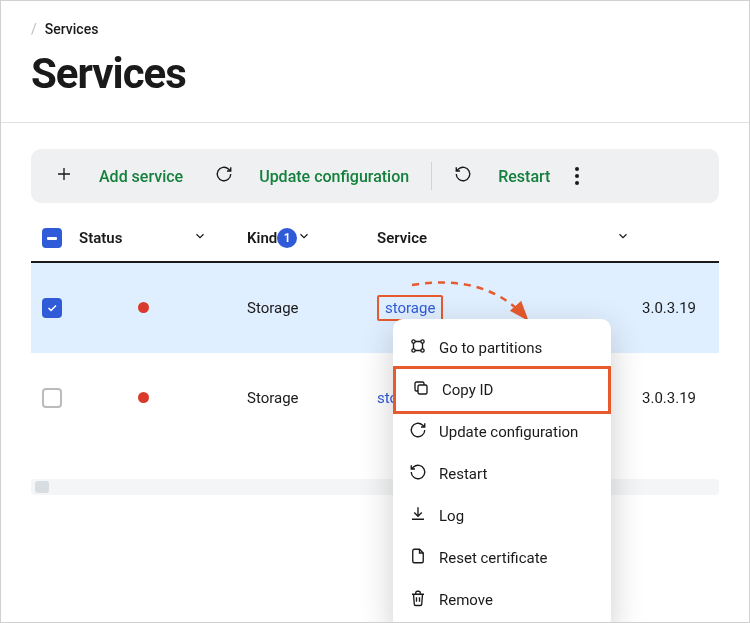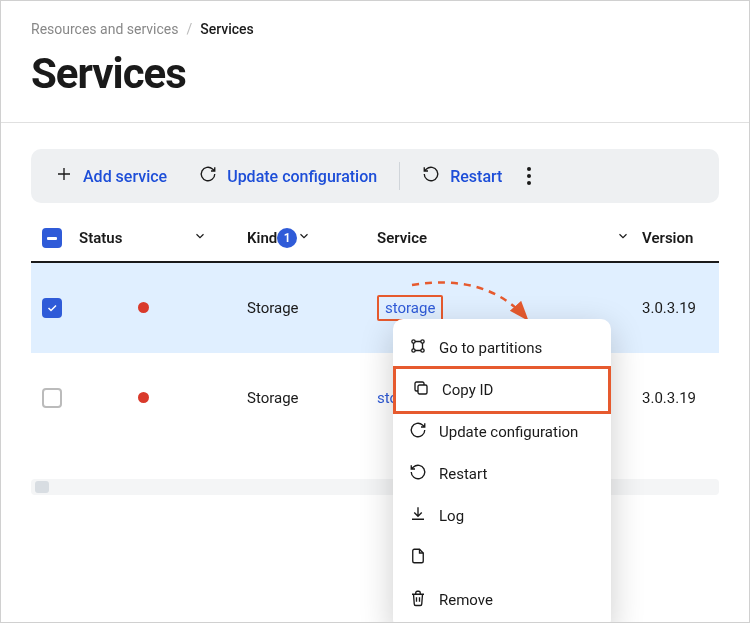--- a/index.html
+++ b/index.html
@@ -38,27 +38,27 @@
     display: flex;
     align-items: center;
     gap: 4px;
     background: #eef0f2;
     border-radius: 10px;
     padding: 8px 10px;
   }
   .tool-btn {
     display: flex;
     align-items: center;
-    gap: 10px;
+    gap: 26px;
     padding: 8px 14px;
     font-size: 16px;
     font-weight: 500;
     border-radius: 6px;
     cursor: pointer;
-    color: #1d4ed8;
+    color: #15803d;
   }
   .tool-btn svg { width: 18px; height: 18px; stroke: #1a1a1a; fill: none; stroke-width: 1.8; }
   .tool-divider {
     width: 1px; height: 28px; background: #d0d5da; margin: 0 4px;
   }
   .kebab { width: 18px; display: flex; flex-direction: column; gap: 3px; align-items: center; padding: 8px; cursor: pointer; }
   .kebab span { width: 4px; height: 4px; background: #1a1a1a; border-radius: 50%; }
 
   .table-wrap { padding: 0 30px; }
   .thead {
@@ -181,21 +181,20 @@
     width: 150px;
     height: 62px;
     pointer-events: none;
   }
 </style>
 </head>
 <body>
 
 <div class="header-block">
   <div class="breadcrumb">
-    <span>Resources and services</span>
     <span class="sep">/</span>
     <span class="current">Services</span>
   </div>
   <h1 class="page-title">Services</h1>
 </div>
 
 <div class="toolbar-wrap">
   <div class="toolbar">
     <div class="tool-btn">
       <span>
@@ -252,23 +251,20 @@
           </svg>
       </span>
     </div>
     <div class="th col-service">
       <span>Service</span>
       <span class="sort-chev">
         <svg viewBox="0 0 24 24">
             <path d="M6 9l6 6 6-6"></path>
           </svg>
       </span>
-    </div>
-    <div class="th col-version">
-      <span>Version</span>
     </div>
   </div>
 
   <div class="row selected">
     <div class="td col-check">
       <div class="checkbox checked">
         <svg viewBox="0 0 24 24">
             <path d="M5 12l5 5L20 7"></path>
           </svg>
       </div>
@@ -355,20 +351,21 @@
     </span>
     <span>Log</span>
   </div>
   <div class="menu-item">
     <span>
       <svg viewBox="0 0 24 24">
           <path d="M14 3H7a2 2 0 0 0-2 2v14a2 2 0 0 0 2 2h10a2 2 0 0 0 2-2V8z"></path>
           <path d="M14 3v5h5"></path>
         </svg>
     </span>
+    <span>Reset certificate</span>
   </div>
   <div class="menu-item">
     <span>
       <svg viewBox="0 0 24 24">
           <path d="M4 7h16M9 7V5a2 2 0 0 1 2-2h2a2 2 0 0 1 2 2v2M6 7l1 13a2 2 0 0 0 2 2h6a2 2 0 0 0 2-2l1-13M10 11v6M14 11v6"></path>
         </svg>
     </span>
     <span>Remove</span>
   </div>
 </div>

